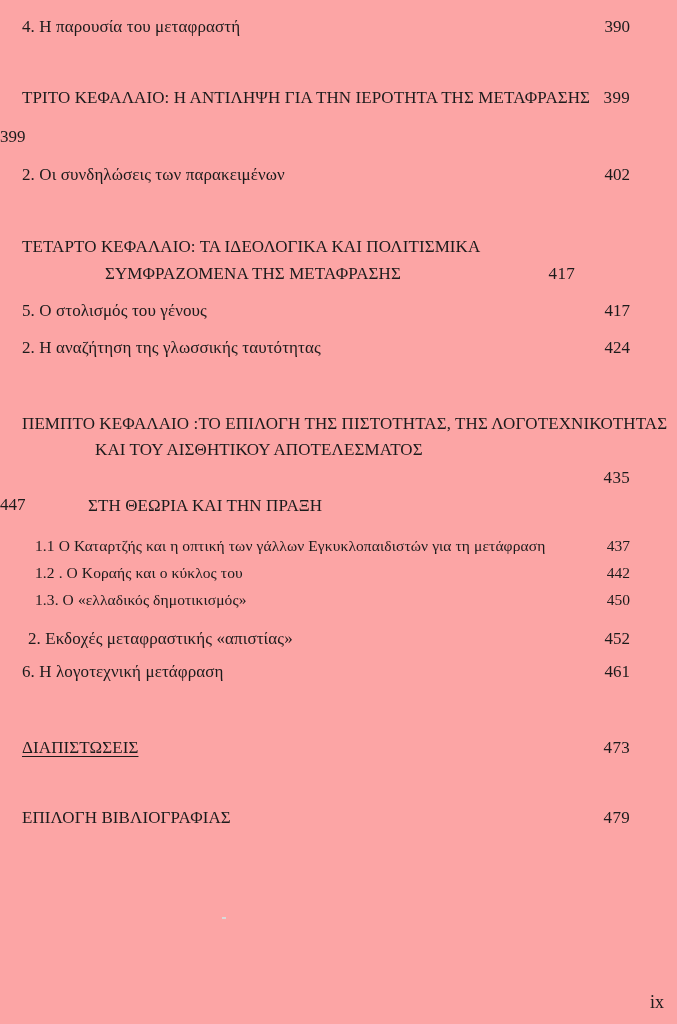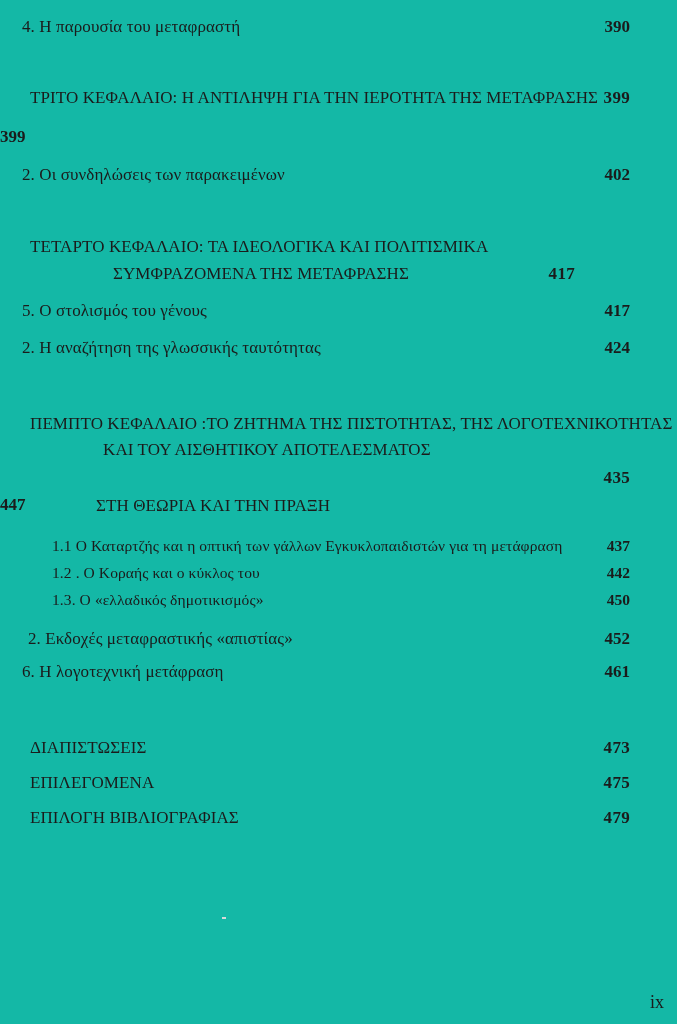--- a/index.html
+++ b/index.html
@@ -4,41 +4,41 @@
 <style>
   html, body { margin: 0; padding: 0; }
   body {
     width: 677px; height: 1024px;
     background: #fefefe;
     font-family: "Liberation Serif", "DejaVu Serif", serif;
     color: #1b1b1b;
     position: relative;
     overflow: hidden;
   }
-  .page { position: absolute; inset: 0; background: #14b8a6; }
+  .page { position: absolute; inset: 0; background: #fca5a5; }
   .toc-row {
     position: absolute; left: 0; right: 0;
     height: 22px; line-height: 22px;
     display: flex; justify-content: space-between;
     font-size: 17px;
     white-space: nowrap;
   }
   .toc-row .label { margin-left: 22px; letter-spacing: 0.1px; }
-  .toc-row .pagenum { margin-right: 47px; font-weight: bold; }
+  .toc-row .pagenum { margin-right: 47px; }
   
   .indent-105 .label { margin-left: 105px; }
   .indent-100 .label { margin-left: 95px; }
   .indent-88  .label { margin-left: 88px; margin-top: 28px; }
-  .indent-58  .label { margin-left: 52px; }
+  .indent-58  .label { margin-left: 35px; }
   .indent-28  .label { margin-left: 28px; }
   
   .pg-inner .pagenum { margin-right: 102px; }
-  .caps { letter-spacing: 0.3px; padding-left: 8px; }
+  .caps { letter-spacing: 0.3px; }
   .sub { font-size: 15.5px; }
-  .underline .label { text-underline-offset: 3px; }
+  .underline .label { text-decoration: underline; text-underline-offset: 3px; }
   .folio {
     position: absolute; right: 13px; top: 991px;
     font-size: 18px; line-height: 22px;
   }
   .speck {
     position: absolute; left: 222px; top: 917px;
     width: 4px; height: 2px; background: #d9d9d9;
   }
 </style>
 </head>
@@ -79,21 +79,21 @@
     <span class="label">5. Ο στολισμός του γένους</span>
     <span class="pagenum">417</span>
   </div>
 
   <div class="toc-row" style="top:337px">
     <span class="label">2. Η αναζήτηση της γλωσσικής ταυτότητας</span>
     <span class="pagenum">424</span>
   </div>
 
   <div class="toc-row caps" style="top:413px">
-    <span class="label">ΠΕΜΠΤΟ ΚΕΦΑΛΑΙΟ :ΤΟ ΖΗΤΗΜΑ ΤΗΣ ΠΙΣΤΟΤΗΤΑΣ, ΤΗΣ ΛΟΓΟΤΕΧΝΙΚΟΤΗΤΑΣ</span>
+    <span class="label">ΠΕΜΠΤΟ ΚΕΦΑΛΑΙΟ :ΤΟ ΕΠΙΛΟΓΗ ΤΗΣ ΠΙΣΤΟΤΗΤΑΣ, ΤΗΣ ΛΟΓΟΤΕΧΝΙΚΟΤΗΤΑΣ</span>
     <span class="pagenum"></span>
   </div>
 
   <div class="toc-row caps indent-100" style="top:439px">
     <span class="label">ΚΑΙ ΤΟΥ ΑΙΣΘΗΤΙΚΟΥ ΑΠΟΤΕΛΕΣΜΑΤΟΣ</span>
     <span class="pagenum"></span>
   </div>
 
   <div class="toc-row caps indent-88" style="top:467px">
     <span class="label">ΣΤΗ ΘΕΩΡΙΑ ΚΑΙ ΤΗΝ ΠΡΑΞΗ</span>
@@ -127,24 +127,20 @@
   <div class="toc-row" style="top:661px">
     <span class="label">6. Η λογοτεχνική μετάφραση</span>
     <span class="pagenum">461</span>
   </div>
 
   <div class="toc-row caps underline" style="top:737px">
     <span class="label">ΔΙΑΠΙΣΤΩΣΕΙΣ</span>
     <span class="pagenum">473</span>
   </div>
 
-  <div class="toc-row caps" style="top:772px">
-    <span class="label">ΕΠΙΛΕΓΟΜΕΝΑ</span>
-    <span class="pagenum">475</span>
-  </div>
 
   <div class="toc-row caps" style="top:807px">
     <span class="label">ΕΠΙΛΟΓΗ ΒΙΒΛΙΟΓΡΑΦΙΑΣ</span>
     <span class="pagenum">479</span>
   </div>
 
   <div class="speck"></div>
 
   <div class="folio">ix</div>
 

